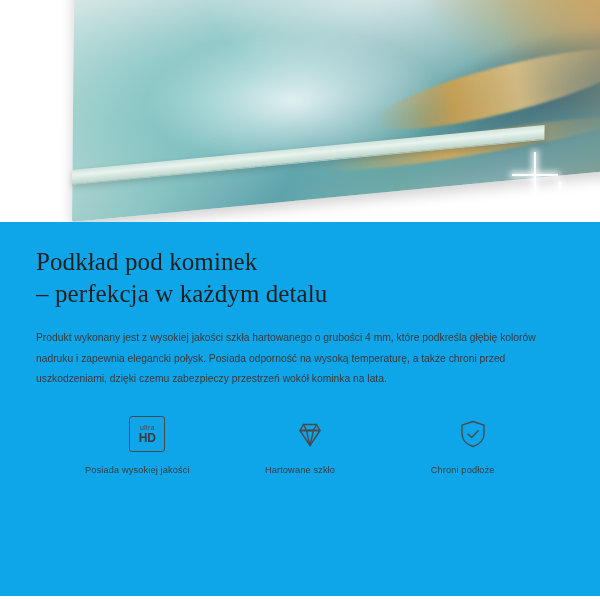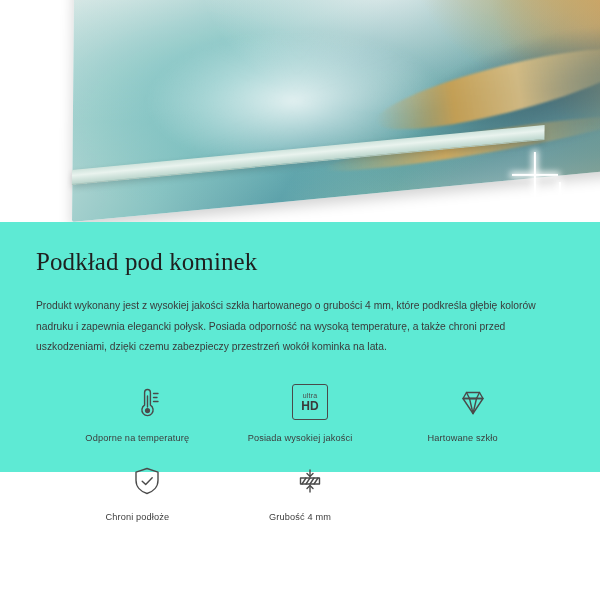--- a/index.html
+++ b/index.html
@@ -10,22 +10,22 @@
     width: 600px;
     height: 600px;
     background: #ffffff;
     font-family: "Liberation Sans", sans-serif;
     overflow: hidden;
   }
 
   .page {
     position: relative;
     width: 600px;
-    height: 472px;
-    background: #5eead4;
+    height: 596px;
+    background: #0ea5e9;
   }
 
   
   .hero {
     position: relative;
     width: 600px;
     height: 222px;
     overflow: hidden;
     background: #ffffff;
   }
@@ -224,40 +224,26 @@
       <div class="hero-swirl swirl-gold-2"></div>
     </div>
     <div class="glass-edge"></div>
     <div class="sparkle sparkle-1"></div>
     <div class="sparkle sparkle-2"></div>
   </div>
 
   <div class="content">
     <h1 class="headline">
       <span>Podkład pod kominek</span>
+      <span class="line2">– perfekcja w każdym detalu</span>
     </h1>
     <p class="desc">Produkt wykonany jest z wysokiej jakości szkła hartowanego o grubości 4 mm, które podkreśla głębię kolorów nadruku i zapewnia elegancki połysk. Posiada odporność na wysoką temperaturę, a także chroni przed uszkodzeniami, dzięki czemu zabezpieczy przestrzeń wokół kominka na lata.</p>
 
     <div class="features">
 
-      <div class="feature">
-        <div class="feature-icon">
-          <svg width="40" height="40" viewBox="0 0 40 40" aria-hidden="true">
-            <g class="ico-stroke">
-              <path d="M17.6 23.2V10.4a2.9 2.9 0 0 1 5.8 0v12.8a5.6 5.6 0 1 1-5.8 0z"></path>
-              <line x1="20.5" y1="14" x2="20.5" y2="25"></line>
-              <line x1="26.5" y1="11.5" x2="31" y2="11.5"></line>
-              <line x1="26.5" y1="15.5" x2="30" y2="15.5"></line>
-              <line x1="26.5" y1="19.5" x2="31" y2="19.5"></line>
-            </g>
-            <circle cx="20.5" cy="28.6" r="2.6" fill="#4a4a4a"></circle>
-          </svg>
-        </div>
-        <div class="feature-label">Odporne na temperaturę</div>
-      </div>
 
       <div class="feature">
         <div class="feature-icon">
           <div class="ultra-hd">
             <span class="u1">ultra</span>
             <span class="u2">HD</span>
           </div>
         </div>
         <div class="feature-label">Posiada wysokiej jakości</div>
       </div>
@@ -285,34 +271,16 @@
             <g class="ico-stroke">
               <path d="M20 7.5l11 3.6v8.2c0 6.5-4.6 11.4-11 13.2-6.4-1.8-11-6.7-11-13.2v-8.2z"></path>
               <polyline points="15.2,20.2 18.7,23.6 25.2,16.8"></polyline>
             </g>
           </svg>
         </div>
         <div class="feature-label">Chroni podłoże</div>
       </div>
 
 
-      <div class="feature">
-        <div class="feature-icon">
-          <svg width="40" height="40" viewBox="0 0 40 40" aria-hidden="true">
-            <g class="ico-stroke">
-              <line x1="20" y1="9" x2="20" y2="15"></line>
-              <polyline points="17,12.5 20,15.5 23,12.5"></polyline>
-              <rect x="10.5" y="17" width="19" height="6"></rect>
-              <line x1="12" y1="23" x2="16" y2="17"></line>
-              <line x1="16" y1="23" x2="20" y2="17"></line>
-              <line x1="20" y1="23" x2="24" y2="17"></line>
-              <line x1="24" y1="23" x2="28" y2="17"></line>
-              <line x1="20" y1="31" x2="20" y2="25"></line>
-              <polyline points="17,27.5 20,24.5 23,27.5"></polyline>
-            </g>
-          </svg>
-        </div>
-        <div class="feature-label">Grubość 4 mm</div>
-      </div>
 
     </div>
   </div>
 </div>
 
 </body></html>

